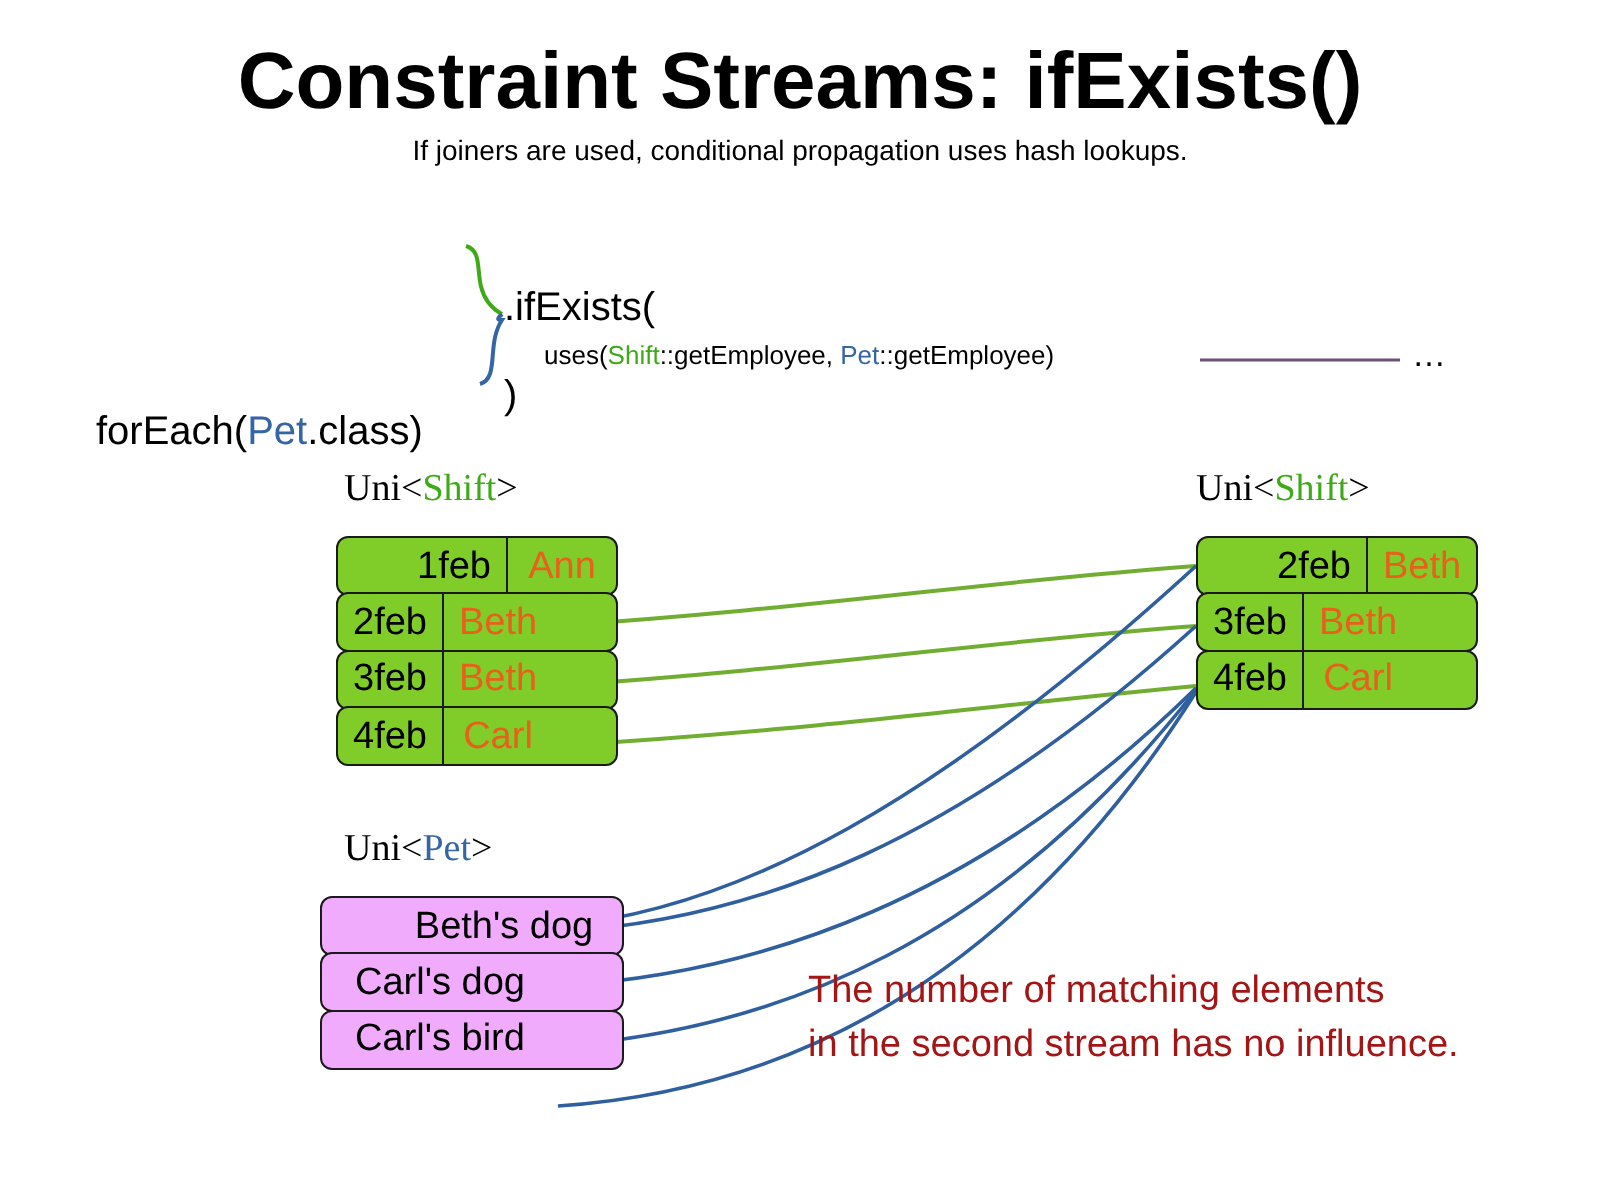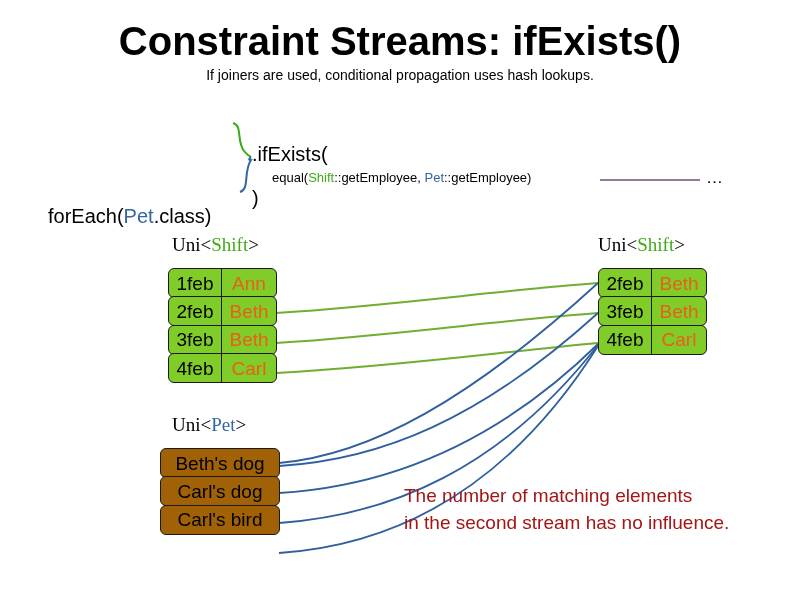--- a/index.html
+++ b/index.html
@@ -98,23 +98,23 @@
   .row {
     position: relative;
     box-sizing: border-box;
     border: 1.6px solid #1a1a1a;
     border-radius: 6px;
     height: 30px;
     display: flex;
     align-items: stretch;
     margin-top: -1.6px;
   }
-  .row:first-child { margin-top: 0; }
+  .row:first-child { margin-top: 0; padding-left: 32px; }
   .row.green { background: #7ed321; background: #80cc28; }
-  .row.blue  { background: #a16207; }
+  .row.blue  { background: #f0abfc; }
 
   .cell {
     display: flex;
     align-items: center;
     justify-content: center;
     font-size: 19px;
     line-height: 19px;
     white-space: nowrap;
     overflow: hidden;
   }
@@ -190,21 +190,21 @@
   <div class="subtitle">If joiners are used, conditional propagation uses hash lookups.</div>
 
 
   <div class="code-line" id="code-pet">
     <span>forEach(</span><span class="tok-pet">Pet</span><span>.class)</span>
   </div>
 
   <div class="code-line" id="code-ifexists">.ifExists(</div>
 
   <div id="code-equal">
-    <span>equal(</span><span class="tok-shift">Shift</span><span>::getEmployee, </span><span class="tok-pet">Pet</span><span>::getEmployee)</span>
+    <span>uses(</span><span class="tok-shift">Shift</span><span>::getEmployee, </span><span class="tok-pet">Pet</span><span>::getEmployee)</span>
   </div>
 
   <div class="code-line" id="code-close">)</div>
   <div id="ellipsis">…</div>
 
   <div class="stream-label" id="label-left-shift">
     <span>Uni&lt;</span><span class="tok-shift">Shift</span><span>&gt;</span>
   </div>
 
   <div class="stream-label" id="label-right-shift">

